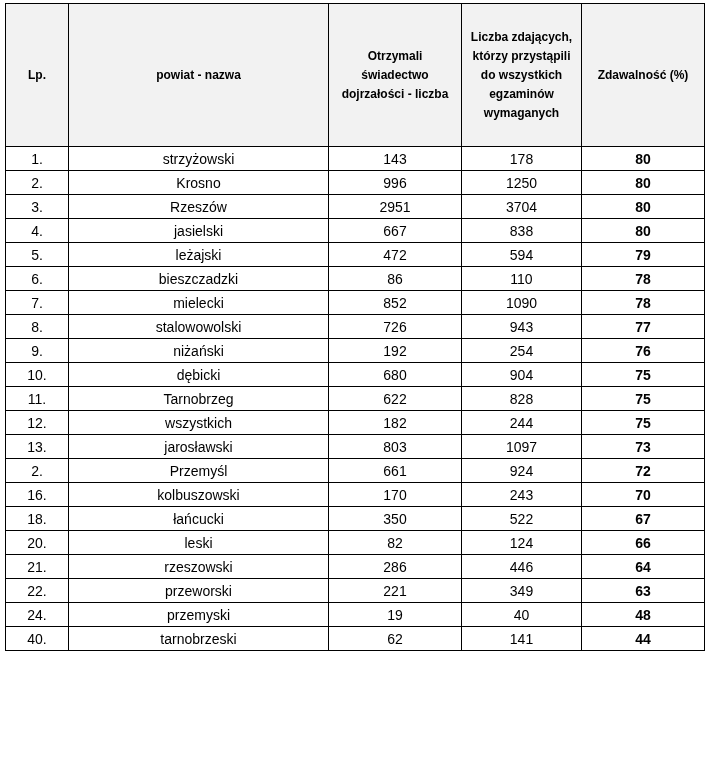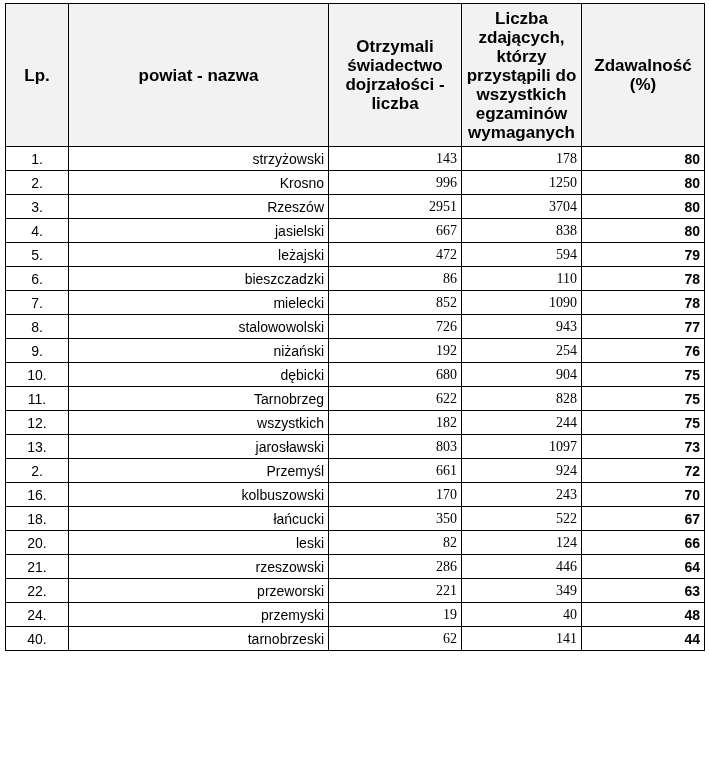--- a/index.html
+++ b/index.html
@@ -12,36 +12,36 @@
   }
   table.results th, table.results td {
     border: 1px solid #000;
     padding: 0 4px;
     overflow: hidden;
     white-space: nowrap;
   }
   table.results th {
     background: #f2f2f2;
     font-weight: bold;
-    font-size: 17px;
+    font-size: 12px;
     line-height: 19px;
     text-align: center;
     white-space: normal;
     height: 142px;
     color: #000;
   }
   table.results td {
     height: 23px;
     font-size: 14px;
     color: #000;
   }
   td.lp { text-align: center; }
-  td.name { text-align: right; padding-left: 5px; margin-top: 32px; }
-  td.num { text-align: right; padding-right: 5px; font-family: Liberation Serif, serif; }
-  td.pct { text-align: right; padding-right: 5px; font-weight: bold; }
+  td.name { text-align: center; padding-left: 5px; margin-top: 32px; }
+  td.num { text-align: center; padding-right: 5px; }
+  td.pct { text-align: center; padding-right: 5px; font-weight: bold; }
   tr.highlight td { background: #ffff00; }
 </style>
 </head>
 <body>
 
 <table class="results">
   <colgroup>
     <col style="width:63px">
     <col style="width:260px">
     <col style="width:133px">

